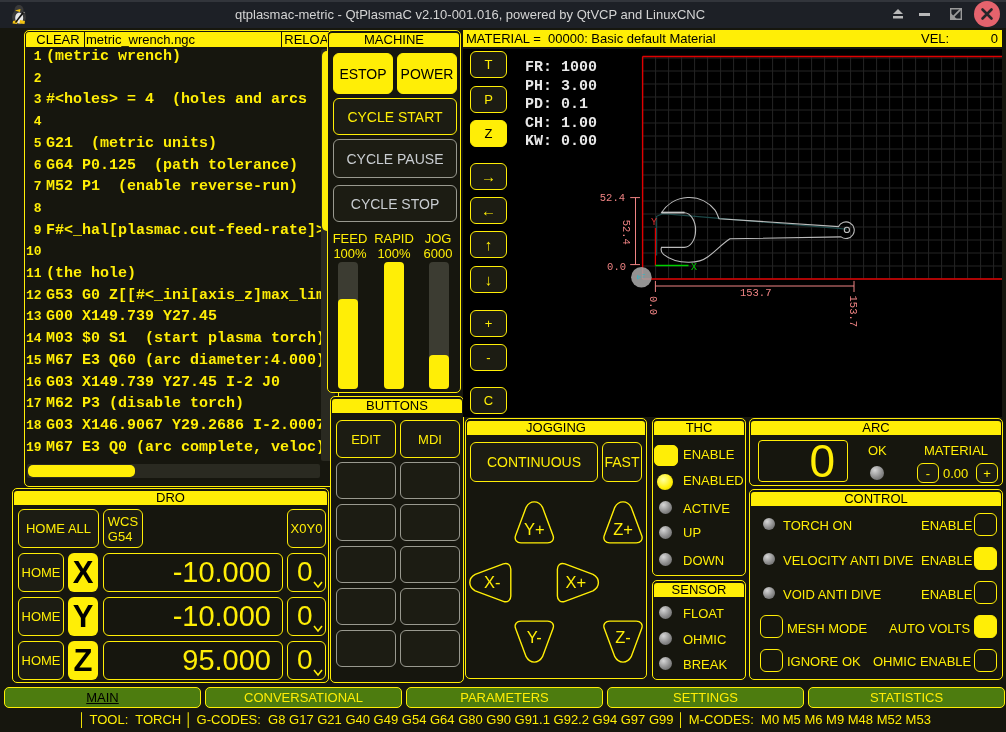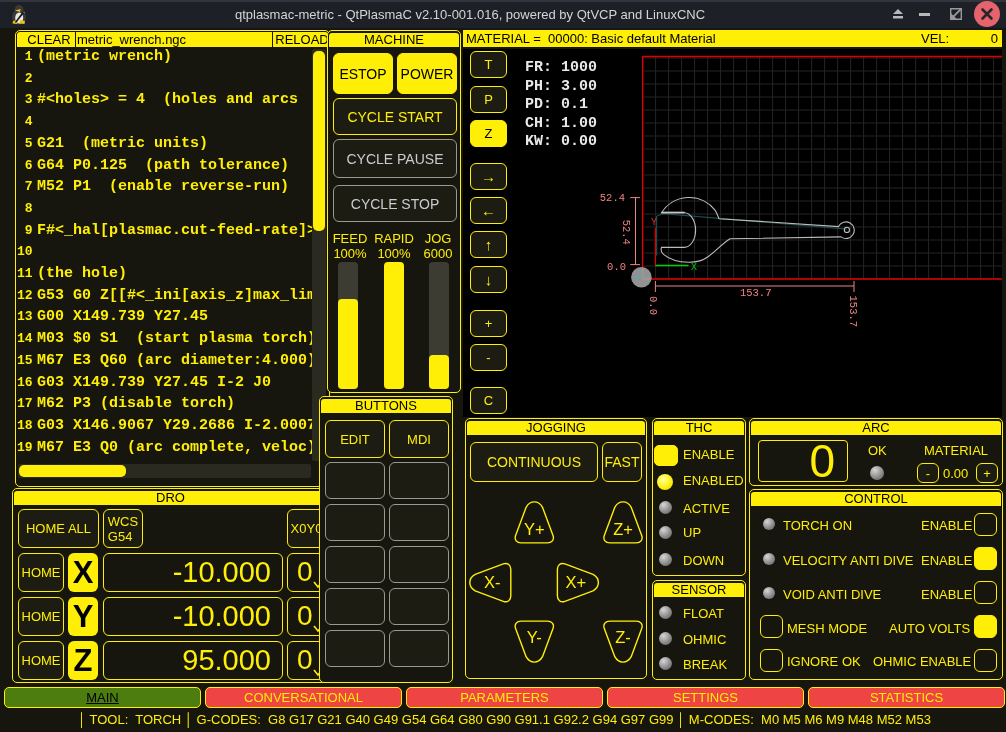--- a/index.html
+++ b/index.html
@@ -23,21 +23,21 @@
   .lbl { position:absolute; color:#ffee06; font-size:13px; white-space:pre; }
   .gnum { display:inline-block; width:20px; padding-right:5px; text-align:right; font-size:13px; font-weight:bold; }
   .axbadge { position:absolute; width:30px; height:39px; background:#ffee06; border-radius:6px;
     color:#000; font-size:31px; font-weight:bold; text-align:center; line-height:39px; }
   .droval { position:absolute; width:180px; height:39px; border:1px solid #ffee06; border-radius:6px;
     color:#ffee06; font-size:29px; line-height:36px; text-align:right; padding-right:11px; background:#16160e; }
   .drocmb { position:absolute; width:39px; height:39px; border:1px solid #ffee06; border-radius:6px;
     color:#ffee06; font-size:28px; line-height:36px; padding-left:9px; background:#16160e; }
   .chev { position:absolute; right:2px; bottom:2px; width:10px; height:8px; }
   .tab { position:absolute; height:21px; border:1px solid #ffee06; border-radius:5px;
-    color:#ffee06; background:#ef4444; font-size:13px; text-align:center; line-height:19px; }
+    color:#ffee06; background:#4d7c0f; font-size:13px; text-align:center; line-height:19px; }
   .tab.on { background:#4d7c0f; color:#000;text-decoration:underline; }
 </style>
 </head>
 <body>
 <div id="app">
 
   <div class="abs" style="left:0;top:0;width:1006px;height:28px;background:#1d2026;border-top:2px solid #32353b;"></div>
   <div class="abs" style="left:10px;top:4px;width:18px;height:21px;">
     <svg width="18" height="21" viewBox="0 0 18 21">
       <ellipse cx="9" cy="13" rx="7" ry="7.5" fill="#3a3a3a"></ellipse>
@@ -61,21 +61,21 @@
     <path d="M0.7 0.7 H11.3 V11.3 H0.7 Z" fill="none" stroke="#9a9a9a" stroke-width="1.4"></path>
     <path d="M0.7 11.3 L11.3 0.7" stroke="#9a9a9a" stroke-width="1.8"></path>
     <path d="M0.7 11.3 L0.7 5 L7 11.3 Z" fill="#9a9a9a"></path>
   </svg>
   <div class="abs" style="left:974px;top:1px;width:26px;height:26px;border-radius:50%;background:#e5636d;">
     <svg width="26" height="26" viewBox="0 0 26 26">
         <path d="M8.5 8.5 L17.5 17.5 M17.5 8.5 L8.5 17.5" stroke="#26262a" stroke-width="2.6" stroke-linecap="round"></path>
       </svg>
   </div>
 
-  <div class="panel" style="left:15px;top:30px;width:315px;height:457px;">
+  <div class="panel" style="left:24px;top:30px;width:315px;height:457px;">
     <div class="phead" style="text-align:left;top:1px;height:15px;line-height:15px;">
       <span style="position:absolute;left:6px;width:52px;text-align:center;">CLEAR</span>
       <span style="position:absolute;left:58px;top:0px;width:1px;height:15px;background:#16160e;"></span>
       <span style="position:absolute;left:60px;width:195px;text-align:left;">metric_wrench.ngc</span>
       <span style="position:absolute;left:255px;top:0px;width:1px;height:15px;background:#16160e;"></span>
       <span style="position:absolute;left:258px;width:54px;text-align:center;">RELOAD</span>
     </div>
     <div class="abs" id="gcode" style="left:1px;top:15px;width:295px;height:415px;overflow:hidden;
          font-family:'Liberation Mono',monospace;font-size:15px;font-weight:bold;color:#ffee06;line-height:21.7px;white-space:pre;"><span class="gnum"> 1</span>(metric wrench)
 <span class="gnum"> 2</span>
@@ -146,21 +146,21 @@
     <div class="lbl" style="left:44px;top:215px;width:44px;text-align:center;">100%</div>
     <div class="lbl" style="left:90px;top:215px;width:40px;text-align:center;">6000</div>
 
     <div class="abs" style="left:10px;top:231px;width:20px;height:127px;background:#3c3c32;border-radius:4px;"></div>
     <div class="abs" style="left:10px;top:268px;width:20px;height:90px;background:#ffee06;border-radius:4px;"></div>
     <div class="abs" style="left:56px;top:231px;width:20px;height:127px;background:#ffee06;border-radius:4px;"></div>
     <div class="abs" style="left:101px;top:231px;width:20px;height:127px;background:#3c3c32;border-radius:4px;"></div>
     <div class="abs" style="left:101px;top:324px;width:20px;height:34px;background:#ffee06;border-radius:4px;"></div>
   </div>
 
-  <div class="panel" style="left:319px;top:396px;width:134px;height:287px;">
+  <div class="panel" style="left:330px;top:396px;width:134px;height:287px;">
     <div class="phead">BUTTONS</div>
     <div class="btn" style="left:5px;top:23px;width:60px;height:38px;">EDIT</div>
     <div class="btn" style="left:69px;top:23px;width:60px;height:38px;">MDI</div>
     <div class="btn empty" style="left:5px;top:65px;width:60px;height:37px;"></div>
     <div class="btn empty" style="left:69px;top:65px;width:60px;height:37px;"></div>
     <div class="btn empty" style="left:5px;top:107px;width:60px;height:37px;"></div>
     <div class="btn empty" style="left:69px;top:107px;width:60px;height:37px;"></div>
     <div class="btn empty" style="left:5px;top:149px;width:60px;height:37px;"></div>
     <div class="btn empty" style="left:69px;top:149px;width:60px;height:37px;"></div>
     <div class="btn empty" style="left:5px;top:191px;width:60px;height:37px;"></div>

